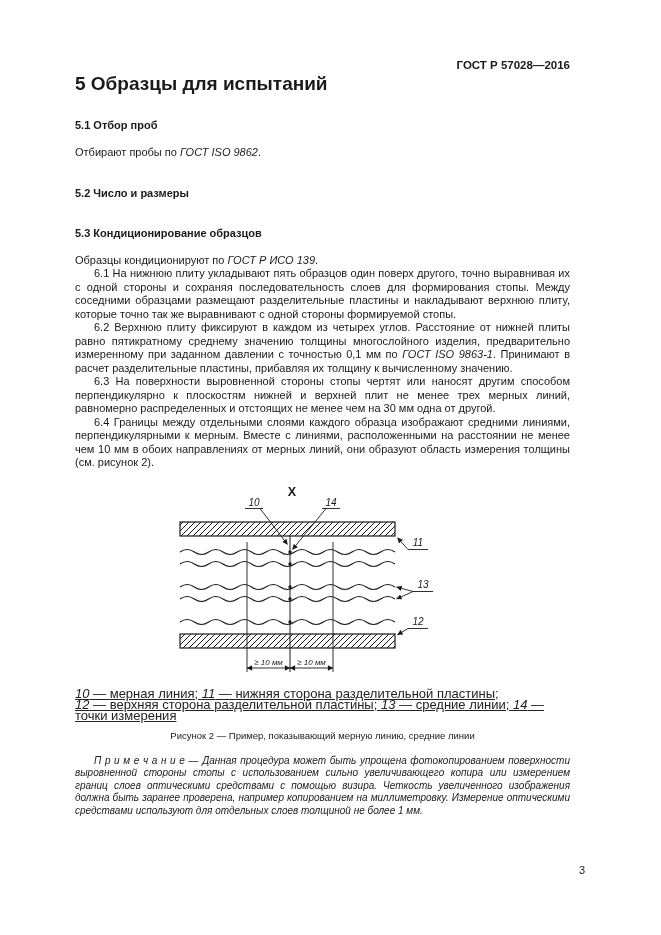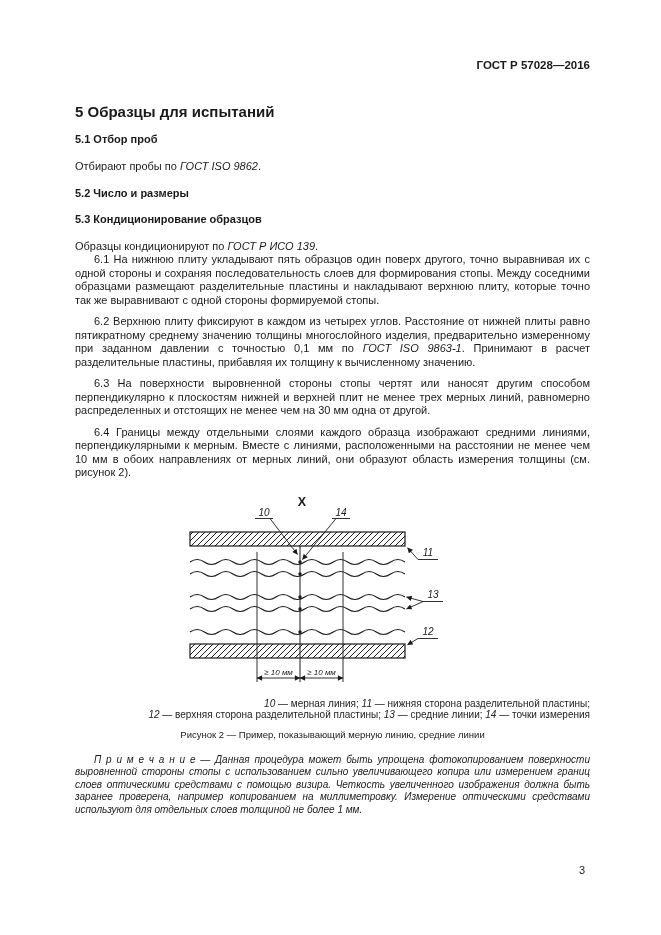--- a/index.html
+++ b/index.html
@@ -7,56 +7,57 @@
   body {
     width:661px; height:935px;
     font-family:"Liberation Sans", sans-serif;
     color:#1a1a1a;
     position:relative;
   }
   .page {
     position:relative;
     width:661px; height:935px;
     background:#fff;
-    padding:58px 71px 0 75px;
+    padding:58px 91px 0 75px;
     overflow:hidden;
   }
   .doc-header {
     text-align:right;
     font-weight:bold;
     font-size:11.5px;
     line-height:14px;
   }
-  .h-main { font-size:15px; font-weight:bold; margin-top:32px; line-height:16px; }
-  .h-sub  { font-size:11px;  font-weight:bold; margin-top:13px; line-height:13px; }
+  .h-main { font-size:19px; font-weight:bold; margin-top:4px; line-height:16px; }
+  .h-sub  { font-size:11px;  font-weight:bold; margin-top:27px; line-height:13px; }
   .body-p {
     font-size:11px; line-height:13.5px;
     text-align:justify;
     margin-top:14px;
   }
-  .body-p.cont { margin-top:8px; }
+  .body-p.cont { margin-top:0; }
   .body-p.first6 { margin-top:0; }
   .indent { text-indent:19px; }
   .em { font-style:italic; }
 
   .figure-wrap {
     margin-top:12px;
     display:flex;
     justify-content:center;
   }
   .fig-svg { transform:translateX(-14px); display:block; }
   .fig-svg text { fill:#1a1a1a; }
   .thin { stroke:#1a1a1a; stroke-width:0.9; fill:none; }
 
   .legend {
     margin-top:6px;
-    text-align:right;
-    font-size:10px;
+    text-align:left;
+    font-size:13px;
     line-height:11px;
     color:#222;
+    text-decoration:underline;
   }
   .caption {
     margin-top:9px;
     text-align:center;
     font-size:9.5px;
     line-height:12px;
   }
   .note {
     font-size:10px;
     line-height:12.5px;

